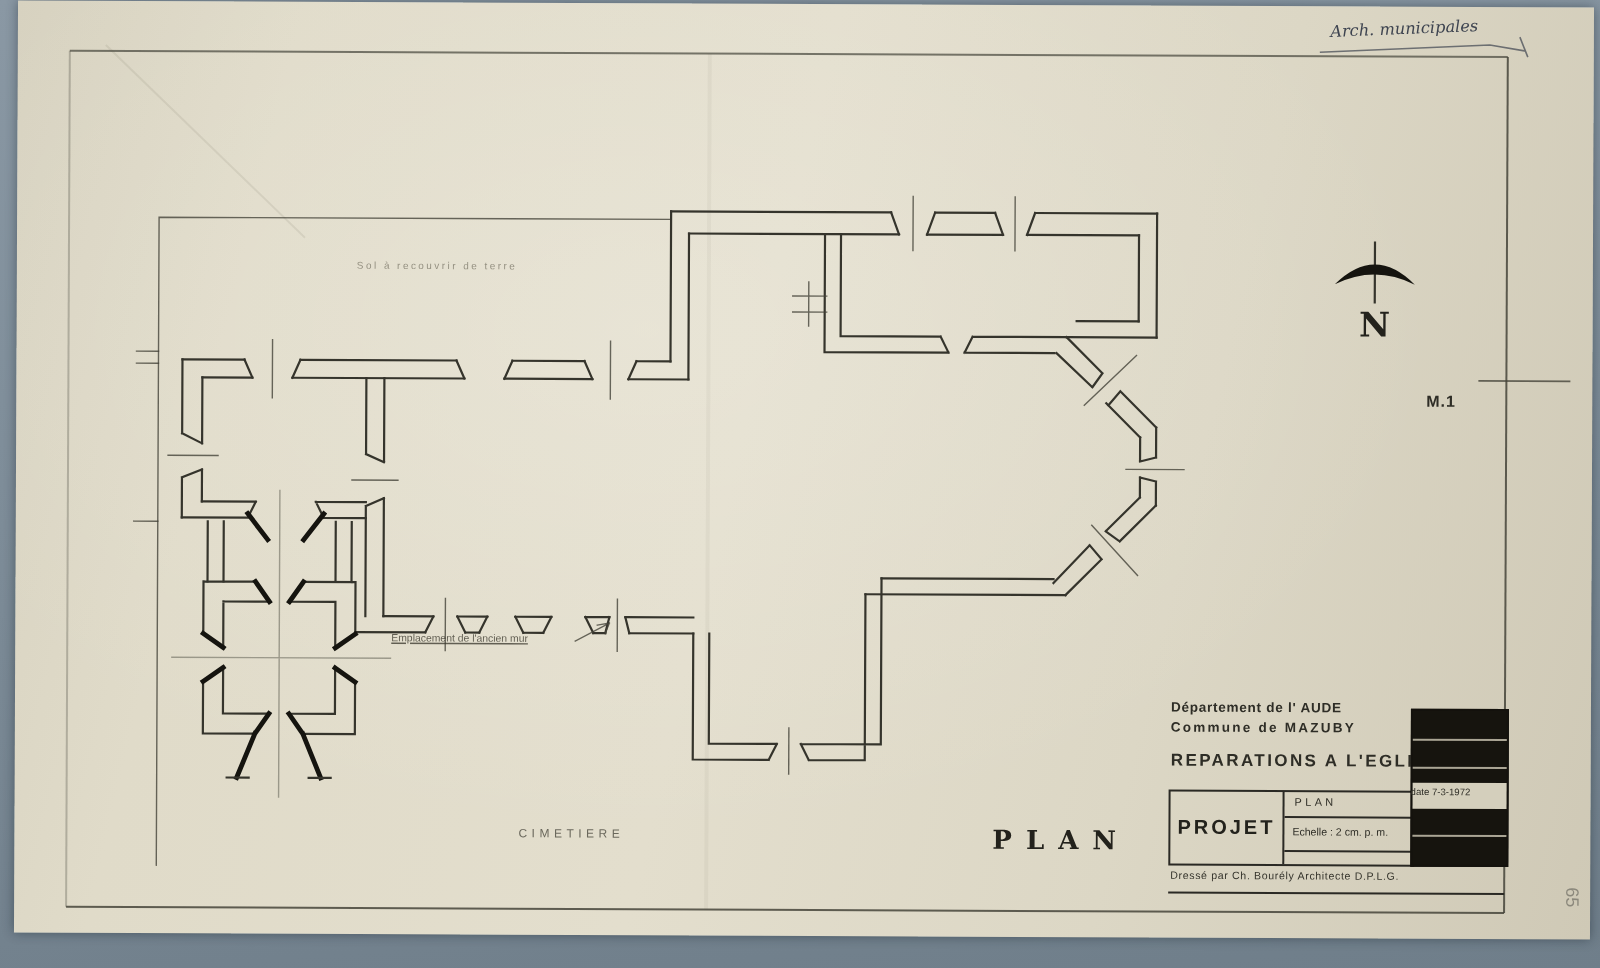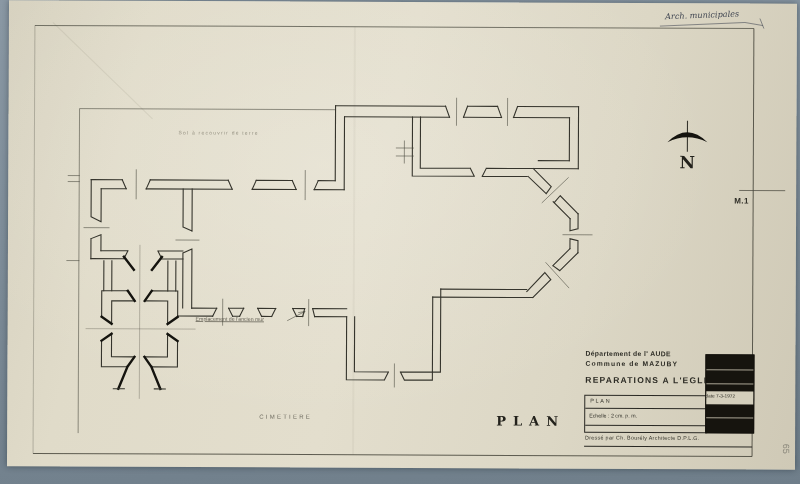--- a/index.html
+++ b/index.html
@@ -122,34 +122,35 @@
 
      <g>
        <path class="w" d="M687,120V150"></path>
        <path d="M667,141Q687,121 707,141Q687,131 667,141Z" fill="#15140f"></path>
        <text class="nletter" x="687" y="167">N</text>
      </g>
    </svg>
 
    <div class="lbl annot" style="left:664px;top:11px;">Arch. municipales</div>
 
-   <div class="lbl" style="left:734px;top:195px;font-size:8px;font-weight:bold;letter-spacing:.5px;">M.1</div>
+   <div class="lbl" style="left:713px;top:195px;font-size:8px;font-weight:bold;letter-spacing:.5px;">M.1</div>
 
    <div class="lbl sc faint" style="left:178px;top:131px;font-size:8px;letter-spacing:2px;transform:scale(.62);">Sol à recouvrir de terre</div>
    <div class="lbl sc" style="left:196px;top:317px;font-size:8px;color:rgba(60,58,48,.78);text-decoration:underline;transform:scale(.65);">Emplacement de l'ancien mur</div>
    <div class="lbl sc" style="left:260px;top:414px;font-size:8px;letter-spacing:3px;color:rgba(60,58,48,.72);transform:scale(.75);">CIMETIERE</div>
 
    <div class="lbl caption" style="left:497px;top:413px;">PLAN</div>
 
    <div>
      <div class="lbl sc tb-line1" style="left:586px;top:349px;">Département de l' AUDE</div>
      <div class="lbl sc tb-line1" style="left:586px;top:359px;letter-spacing:1.5px;">Commune de  MAZUBY</div>
      <div class="lbl tb-title" style="left:586px;top:374px;">REPARATIONS A L'EGLISE</div>
 
      <div class="tbl">
+       <div class="c1">PROJET</div>
        <div class="c2">
          <div class="r">
                 <span class="lbl sc" style="left:5px;top:2px;font-size:8px;letter-spacing:2.5px;transform:scale(.68);">PLAN</span>
               </div>
          <div class="r2">
                 <span class="lbl sc" style="left:4px;top:4px;font-size:8px;transform:scale(.66);">Echelle : 2 cm. p. m.</span>
               </div>
          <div class="r3"></div>
        </div>
      </div>

